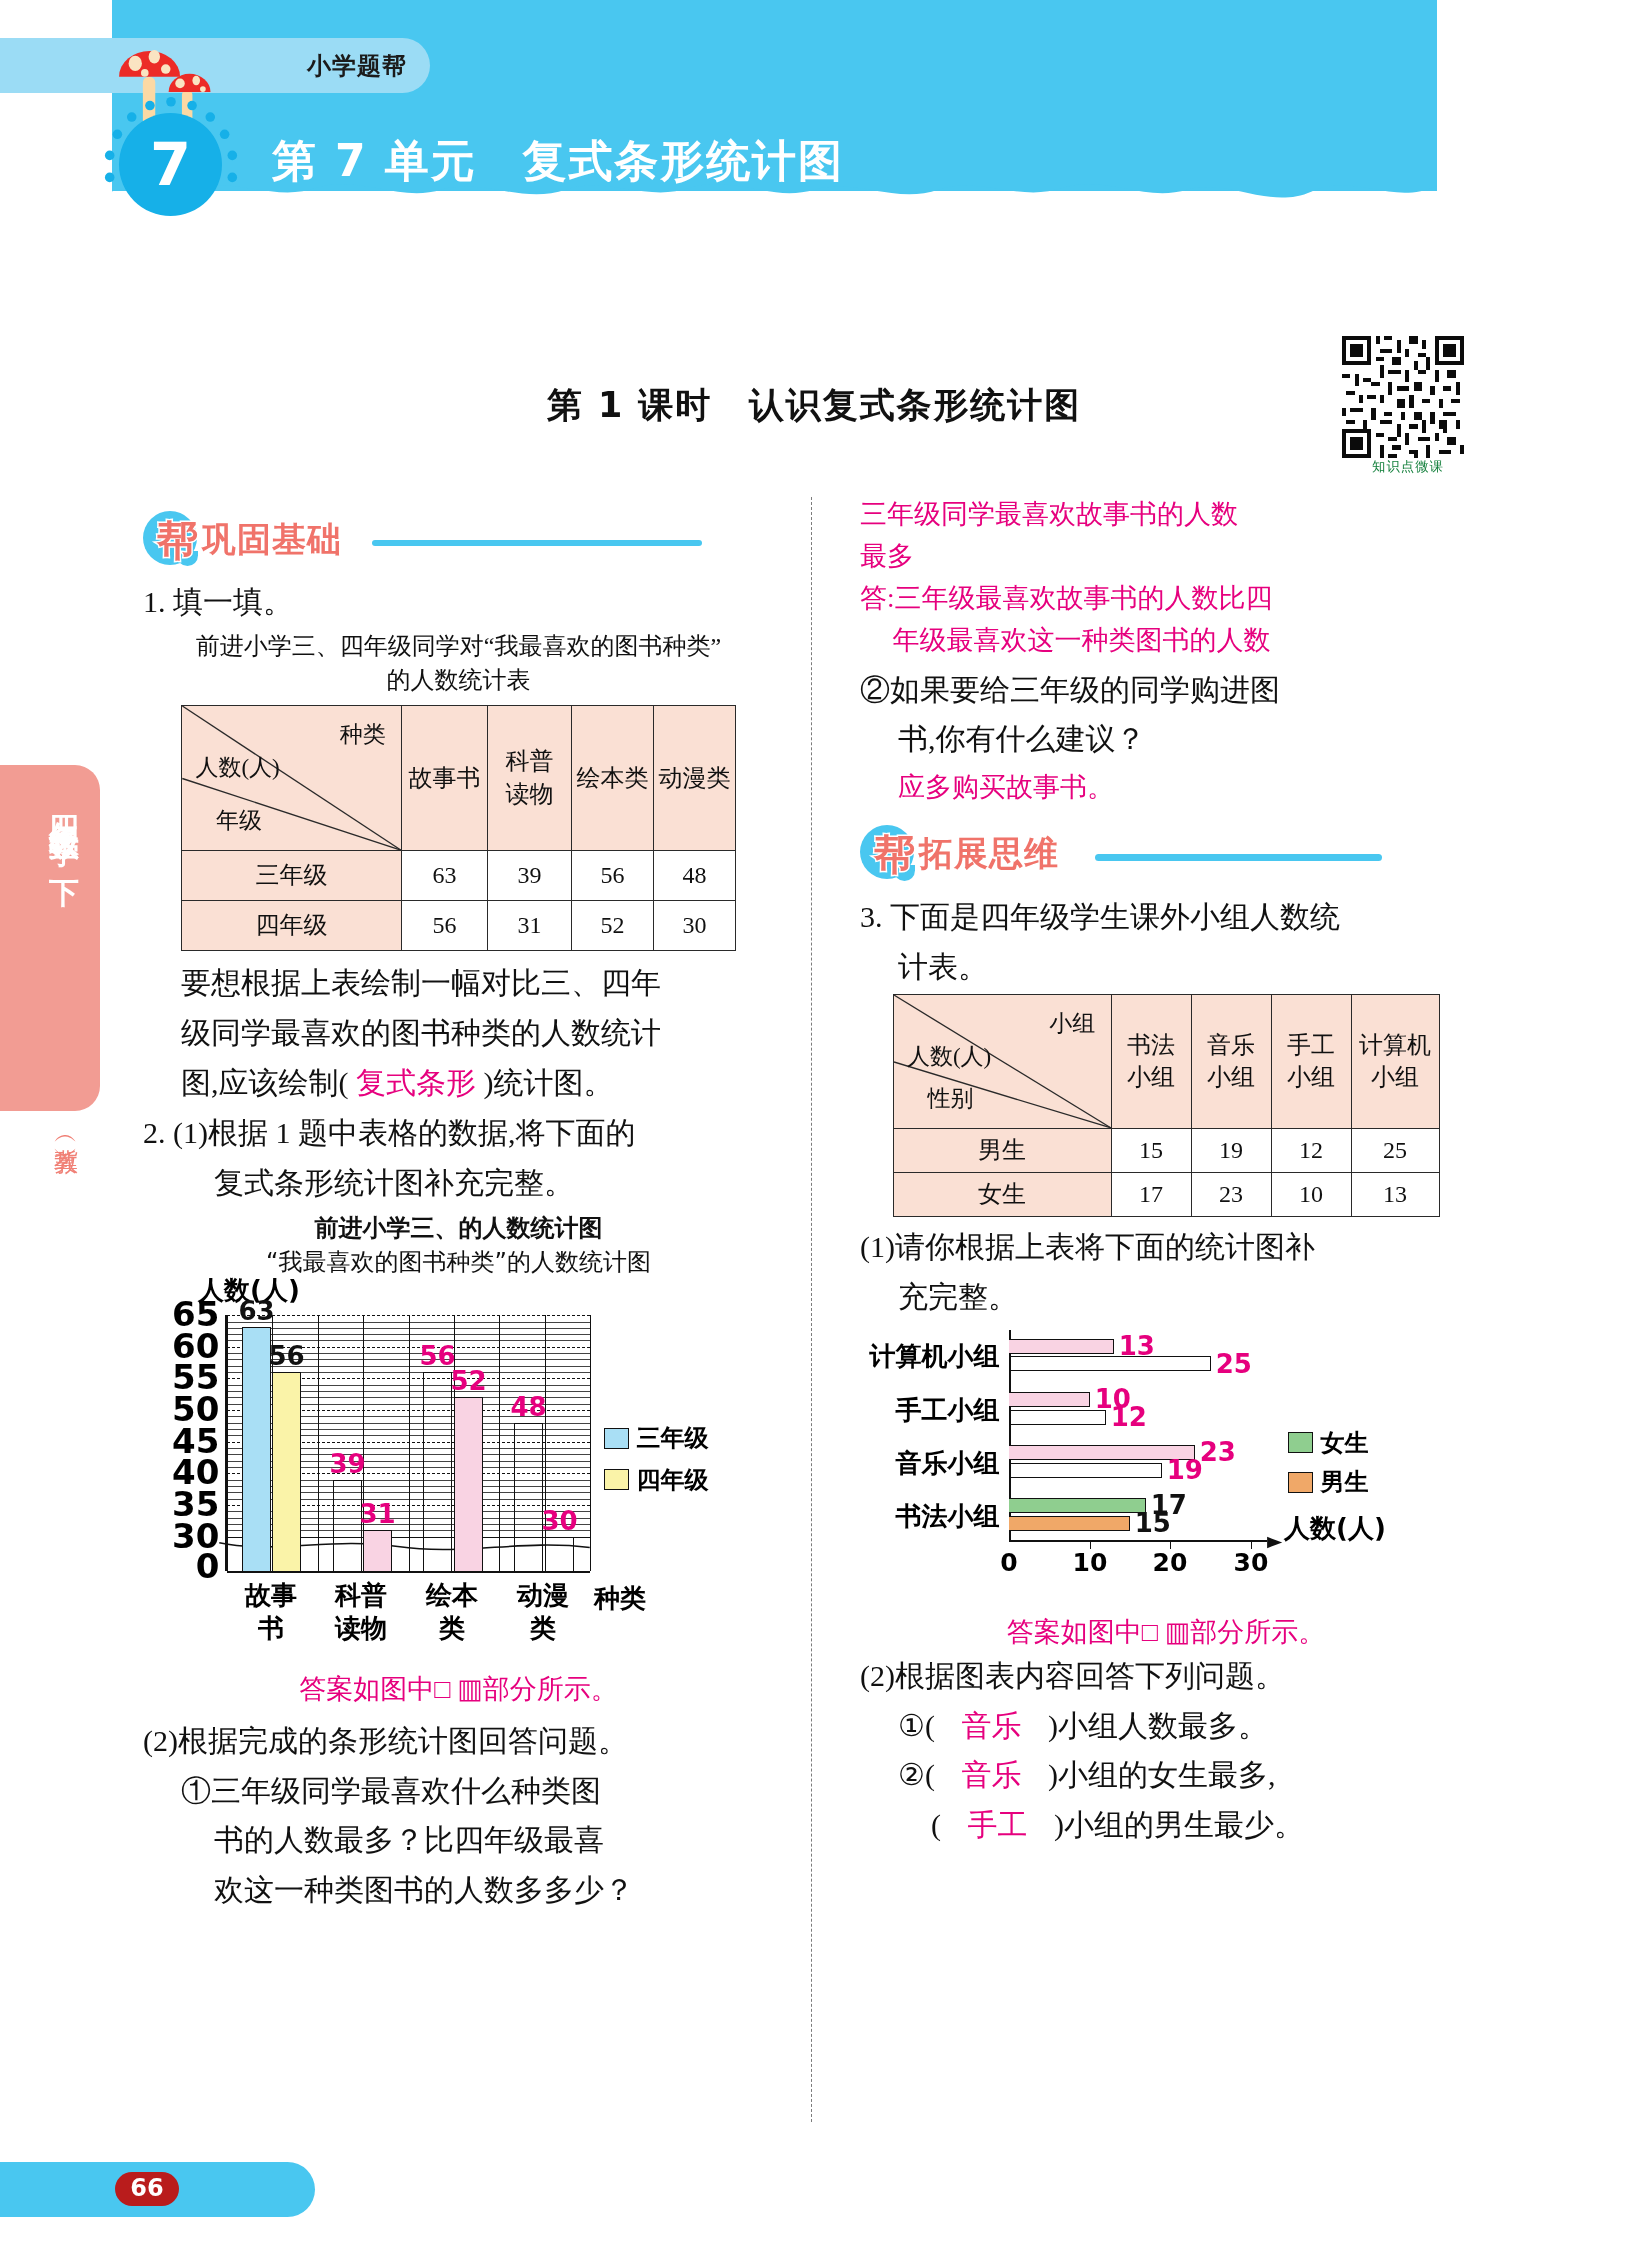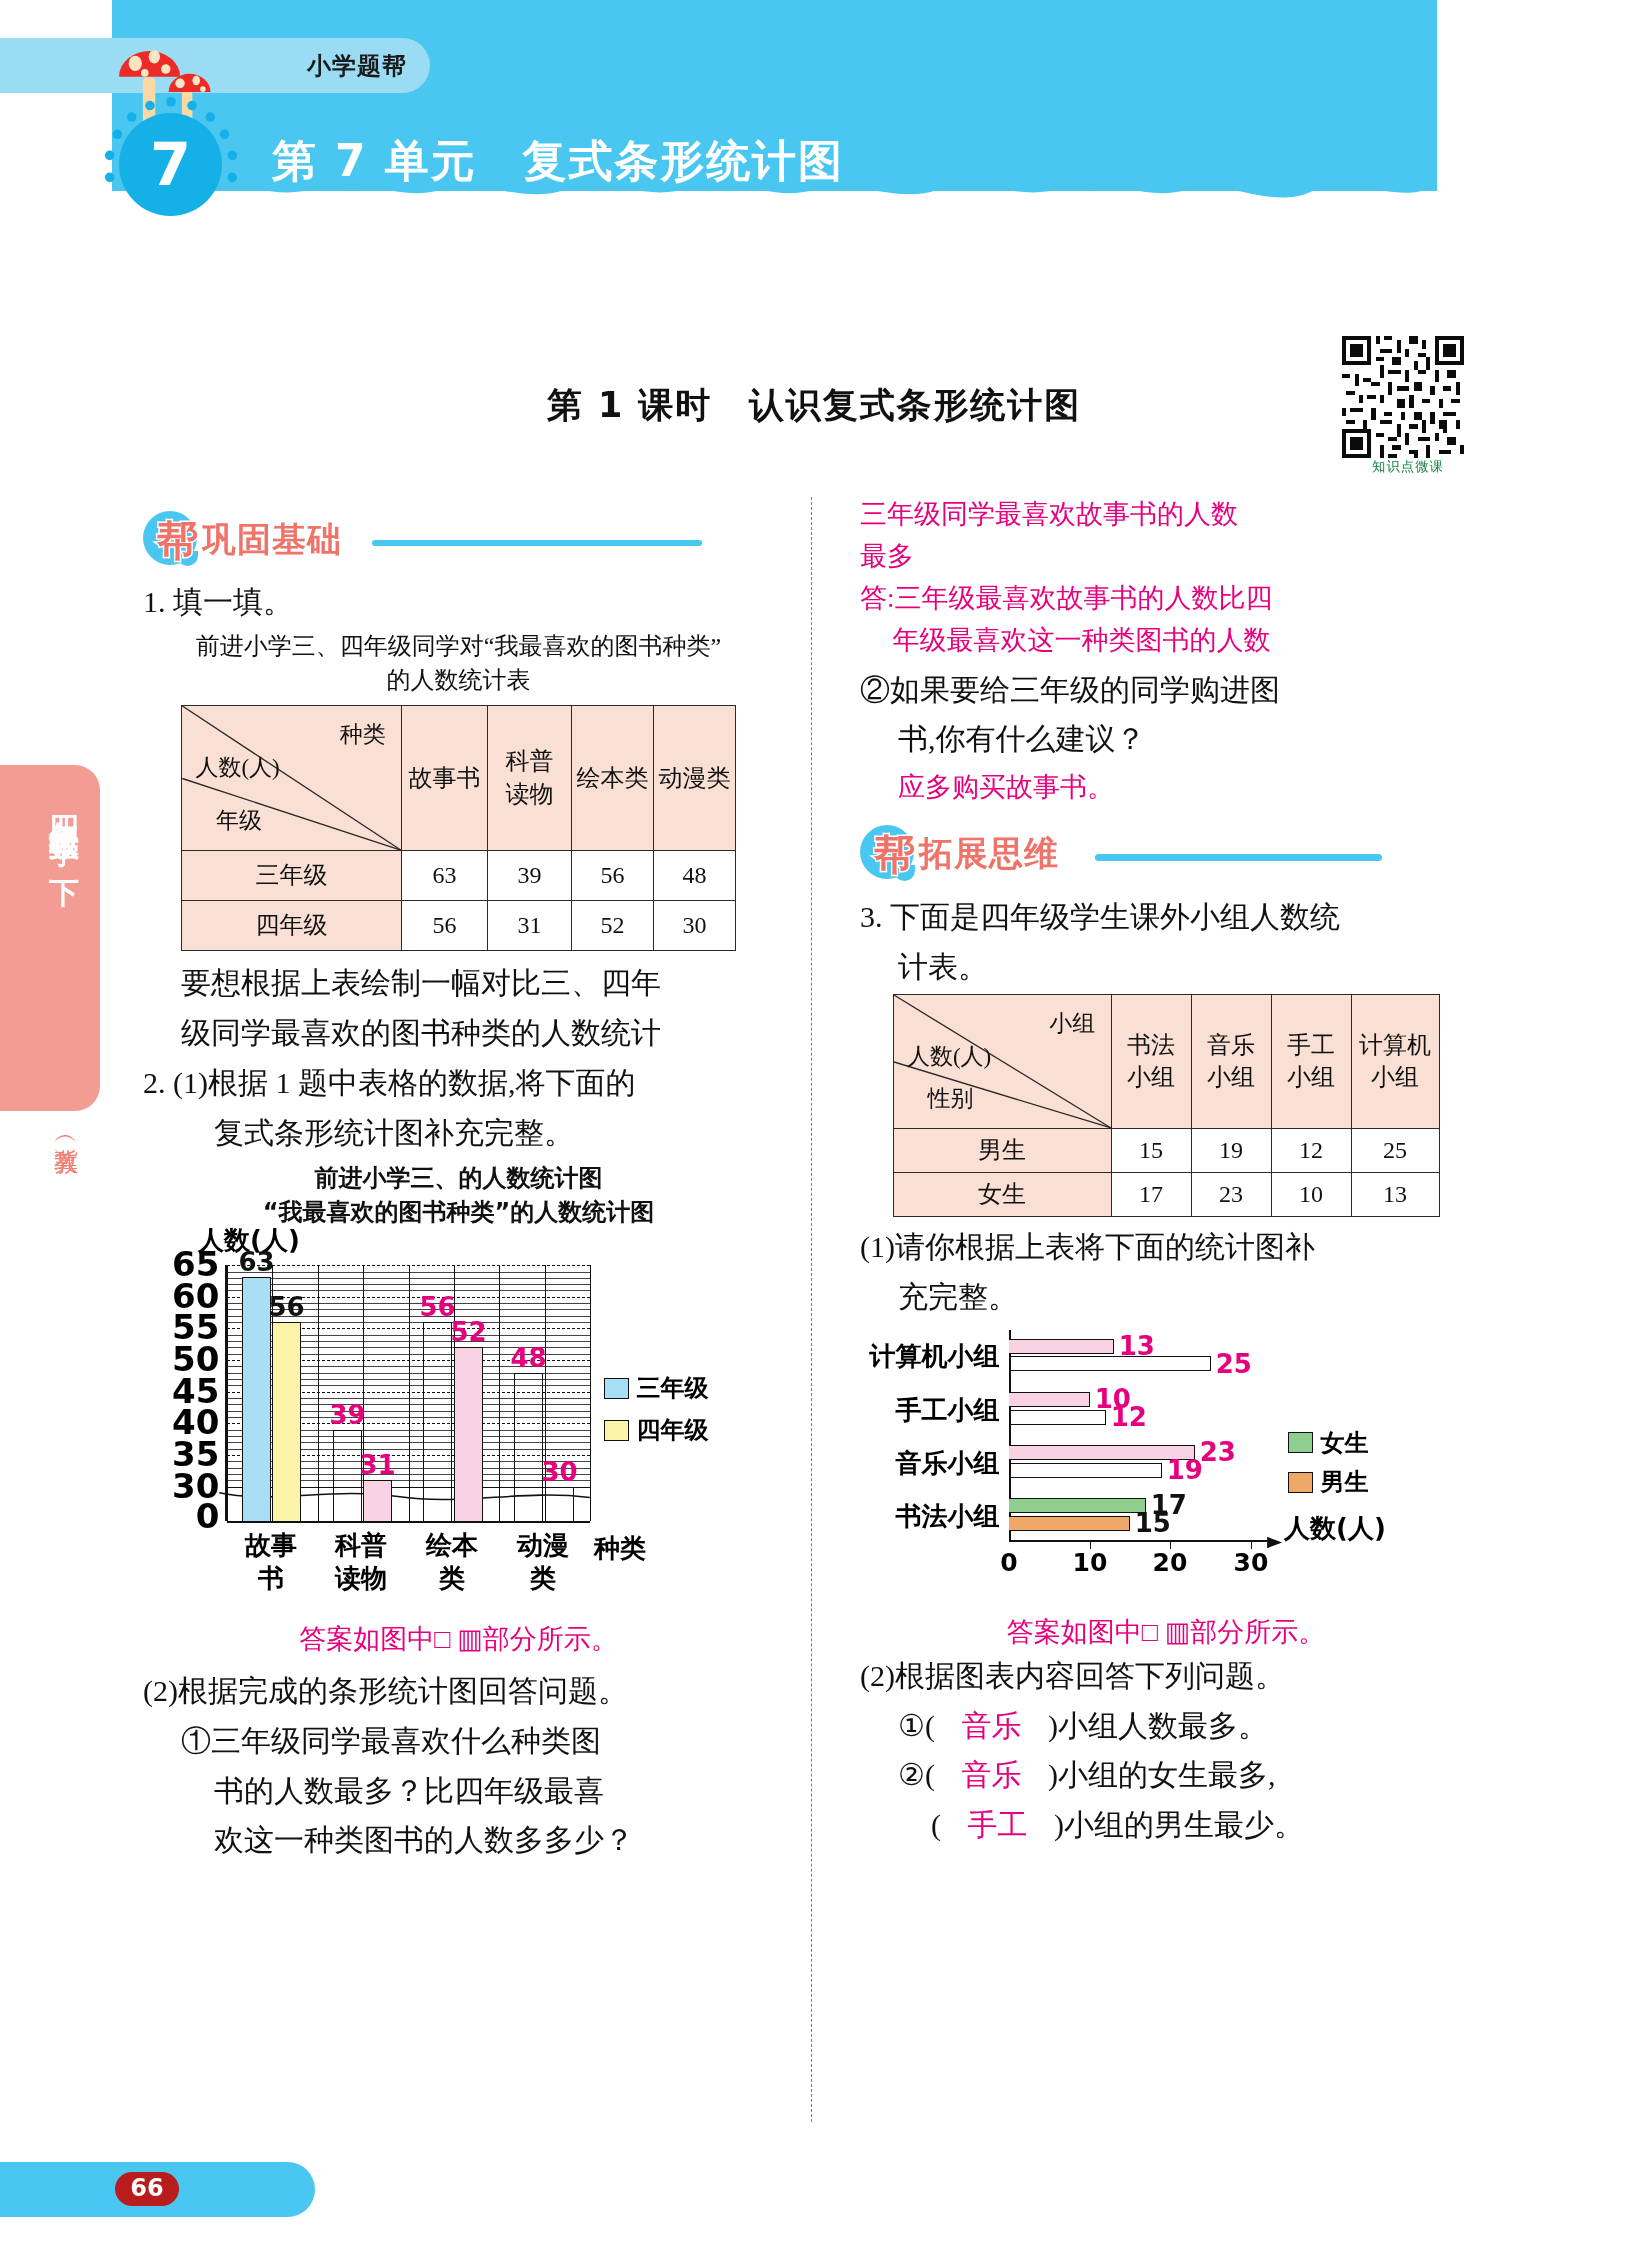--- a/index.html
+++ b/index.html
@@ -392,29 +392,34 @@
         <td class="val">31</td>
         <td class="val">52</td>
         <td class="val">30</td>
       </tr>
     </tbody>
       </table>
   </div>
 
   <div class="q indent" style="margin-top:9.6px;">要想根据上表绘制一幅对比三、四年</div>
   <div class="q indent">级同学最喜欢的图书种类的人数统计</div>
+  <div class="q indent">
+    <span>图,应该绘制(</span>
+    <span class="ans fillblank">复式条形</span>
+    <span>)统计图。</span>
+  </div>
 
   <div class="q">
     <span>2.</span>
     <span>(1)</span><span>根据 1 题中表格的数据,将下面的</span>
   </div>
   <div class="q indent2">复式条形统计图补充完整。</div>
 
   <div class="tbl-title" style="font-weight:bold;font-family:'DejaVu Sans','Liberation Sans',sans-serif;margin-top:5.7px;">前进小学三、的人数统计图</div>
-  <div class="tbl-title" style="font-weight:bold;font-family:'DejaVu Sans','Liberation Sans',sans-serif;">“我最喜欢的图书种类”的人数统计图</div>
+  <div class="tbl-title" style="font-weight:normal;font-family:'DejaVu Sans','Liberation Sans',sans-serif;">“我最喜欢的图书种类”的人数统计图</div>
 
   <div class="vchart" style="margin-top:36px;">
     <div class="yaxis-lab">人数(人)</div>
     <div class="vplot" id="vplot">
         <div style="position: absolute; left: 0px; width: 363px; top: 222px; height: 0px; border-top: 1.9px dashed rgb(17, 17, 17);"></div>
         <div style="position: absolute; left: 0px; width: 363px; top: 215px; height: 0px; border-top: 1px solid rgb(68, 68, 68);"></div>
         <div style="position: absolute; left: 0px; width: 363px; top: 209px; height: 0px; border-top: 1px solid rgb(68, 68, 68);"></div>
         <div style="position: absolute; left: 0px; width: 363px; top: 203px; height: 0px; border-top: 1px solid rgb(68, 68, 68);"></div>
         <div style="position: absolute; left: 0px; width: 363px; top: 196px; height: 0px; border-top: 1px solid rgb(68, 68, 68);"></div>
         <div style="position: absolute; left: 0px; width: 363px; top: 190px; height: 0px; border-top: 1.9px dashed rgb(17, 17, 17);"></div>

